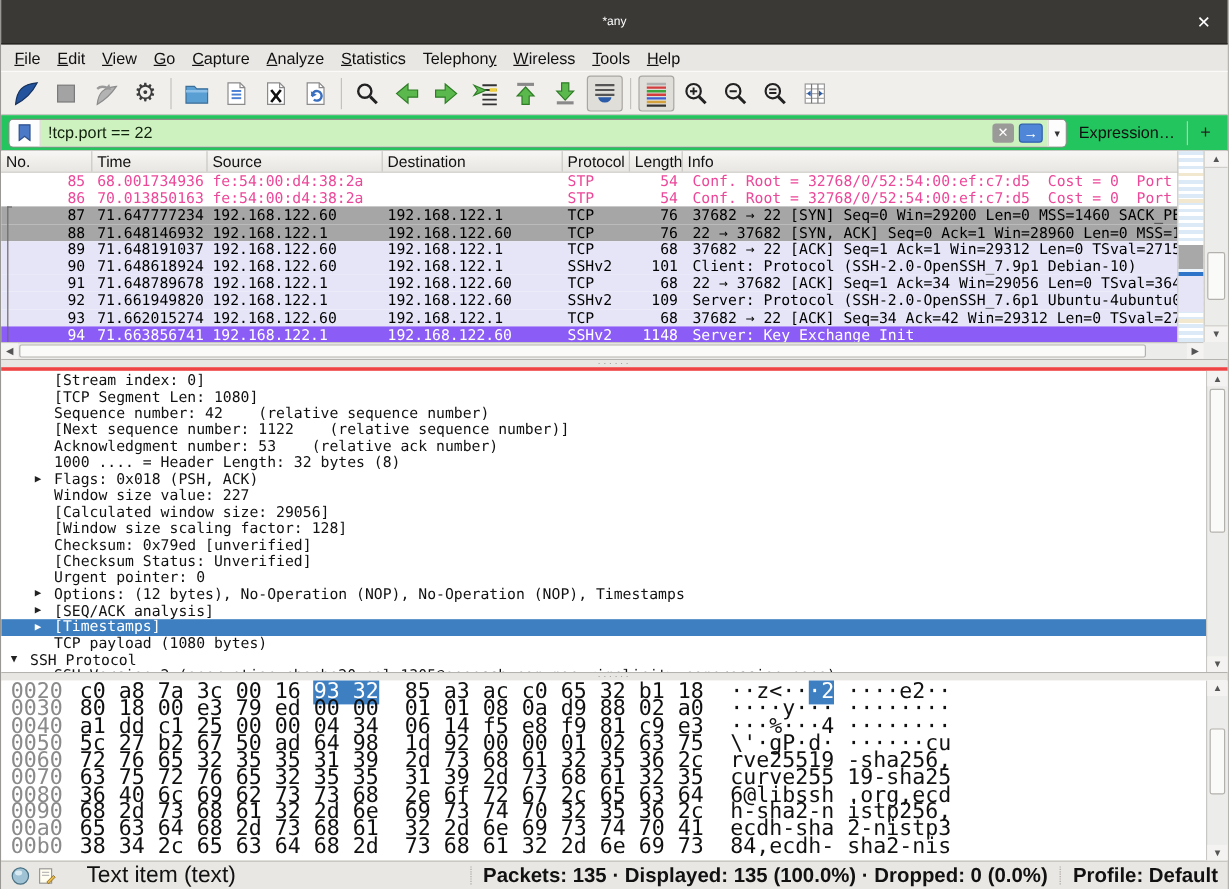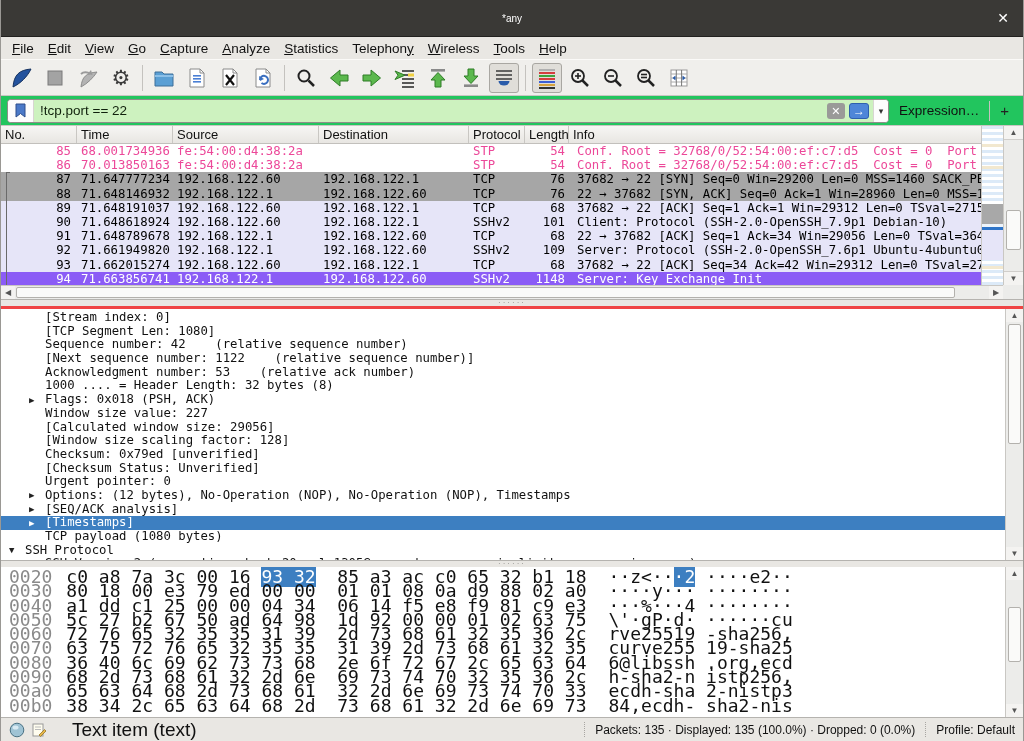--- a/index.html
+++ b/index.html
@@ -102,21 +102,21 @@
   .hx-off { color:#8a8a8a; margin-right:14px; }
   .hx-ascii { margin-left:22px; }
   .hl { background:#3d7fc1; color:#fff; }
 
   
   .statusbar { height:24px; background:#e9e7e3; border-top:1px solid #b5b3af; display:flex; align-items:center; padding:0 8px; flex:none; }
   .sb-left { display:flex; align-items:center; gap:7px; flex:1 1 auto; }
   .sb-text { font-size:19px; margin-left:18px; }
   .sb-right { display:flex; align-items:center; }
   .sb-sep { border-left:1px dotted #a8a6a2; height:15px; margin:0 10px; }
-  .sb-packets, .sb-profile { font-size:12px; white-space:nowrap; }
+  .sb-packets, .sb-profile { font-size:17px; white-space:nowrap;font-weight:bold; }
 </style>
 </head>
 <body>
 
 <div class="window">
 
   <div class="titlebar">
     <span class="title">*any</span>
     <span class="close">✕</span>
   </div>
@@ -468,21 +468,21 @@
   <div class="hexpane">
     <div class="hx-rows">
       <div class="hx-row"><span class="hx-off">0020</span><span>c0 a8 7a 3c 00 16 </span><span class="hl">93 32</span><span>  85 a3 ac c0 65 32 b1 18</span><span class="hx-ascii"><span>··z&lt;··</span><span class="hl">·2</span><span> ····e2··</span></span></div>
       <div class="hx-row"><span class="hx-off">0030</span><span>80 18 00 e3 79 ed 00 00  01 01 08 0a d9 88 02 a0</span><span class="hx-ascii">····y··· ········</span></div>
       <div class="hx-row"><span class="hx-off">0040</span><span>a1 dd c1 25 00 00 04 34  06 14 f5 e8 f9 81 c9 e3</span><span class="hx-ascii">···%···4 ········</span></div>
       <div class="hx-row"><span class="hx-off">0050</span><span>5c 27 b2 67 50 ad 64 98  1d 92 00 00 01 02 63 75</span><span class="hx-ascii">\'·gP·d· ······cu</span></div>
       <div class="hx-row"><span class="hx-off">0060</span><span>72 76 65 32 35 35 31 39  2d 73 68 61 32 35 36 2c</span><span class="hx-ascii">rve25519 -sha256,</span></div>
       <div class="hx-row"><span class="hx-off">0070</span><span>63 75 72 76 65 32 35 35  31 39 2d 73 68 61 32 35</span><span class="hx-ascii">curve255 19-sha25</span></div>
       <div class="hx-row"><span class="hx-off">0080</span><span>36 40 6c 69 62 73 73 68  2e 6f 72 67 2c 65 63 64</span><span class="hx-ascii">6@libssh .org,ecd</span></div>
       <div class="hx-row"><span class="hx-off">0090</span><span>68 2d 73 68 61 32 2d 6e  69 73 74 70 32 35 36 2c</span><span class="hx-ascii">h-sha2-n istp256,</span></div>
-      <div class="hx-row"><span class="hx-off">00a0</span><span>65 63 64 68 2d 73 68 61  32 2d 6e 69 73 74 70 33</span><span class="hx-ascii">ecdh-sha 2-nistp3</span></div>
+      <div class="hx-row"><span class="hx-off">00a0</span><span>65 63 64 68 2d 73 68 61  32 2d 6e 69 73 74 70 41</span><span class="hx-ascii">ecdh-sha 2-nistp3</span></div>
       <div class="hx-row"><span class="hx-off">00b0</span><span>38 34 2c 65 63 64 68 2d  73 68 61 32 2d 6e 69 73</span><span class="hx-ascii">84,ecdh- sha2-nis</span></div>
     </div>
     <div class="d-vscroll">
       <div class="arr up">▲</div>
       <div class="arr dn">▼</div>
       <div class="vthumb" style="top:40px; height:55px;"></div>
     </div>
   </div>
 
   <div class="statusbar">

